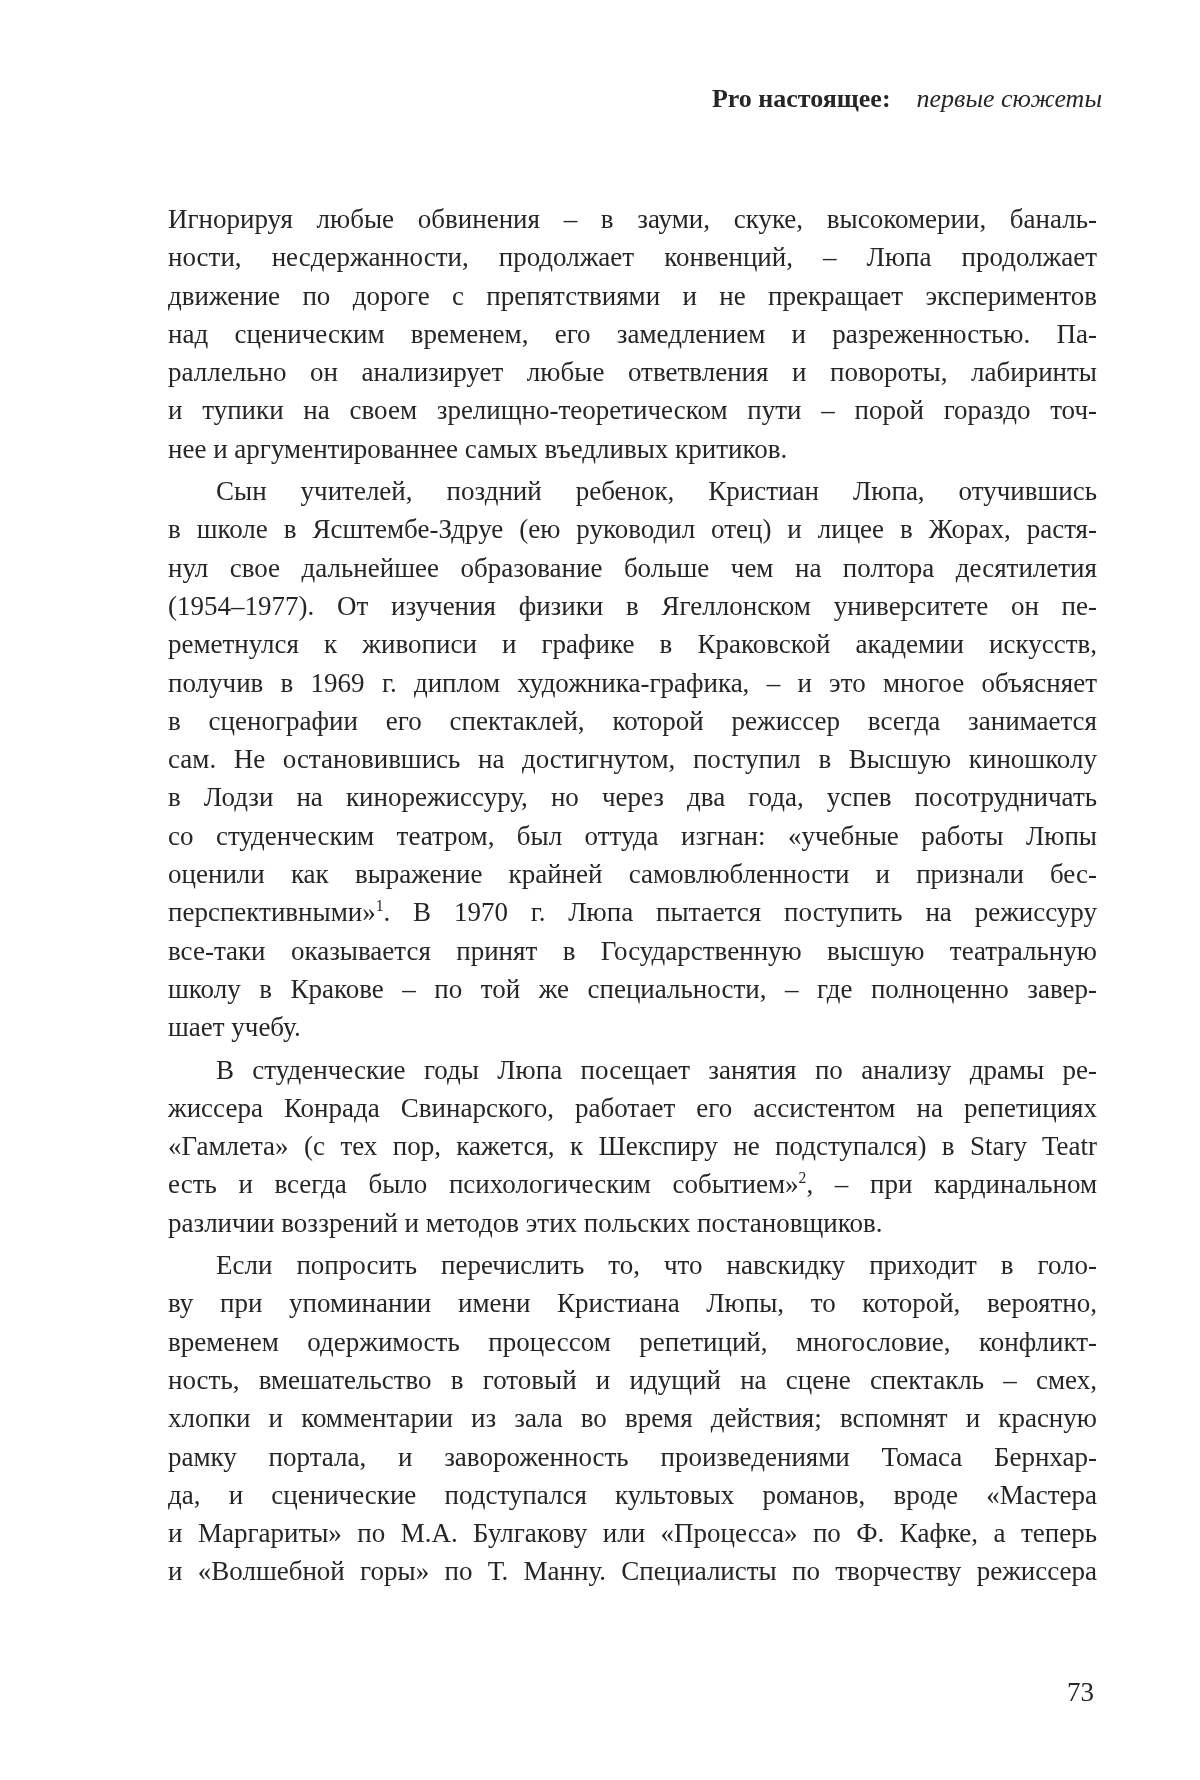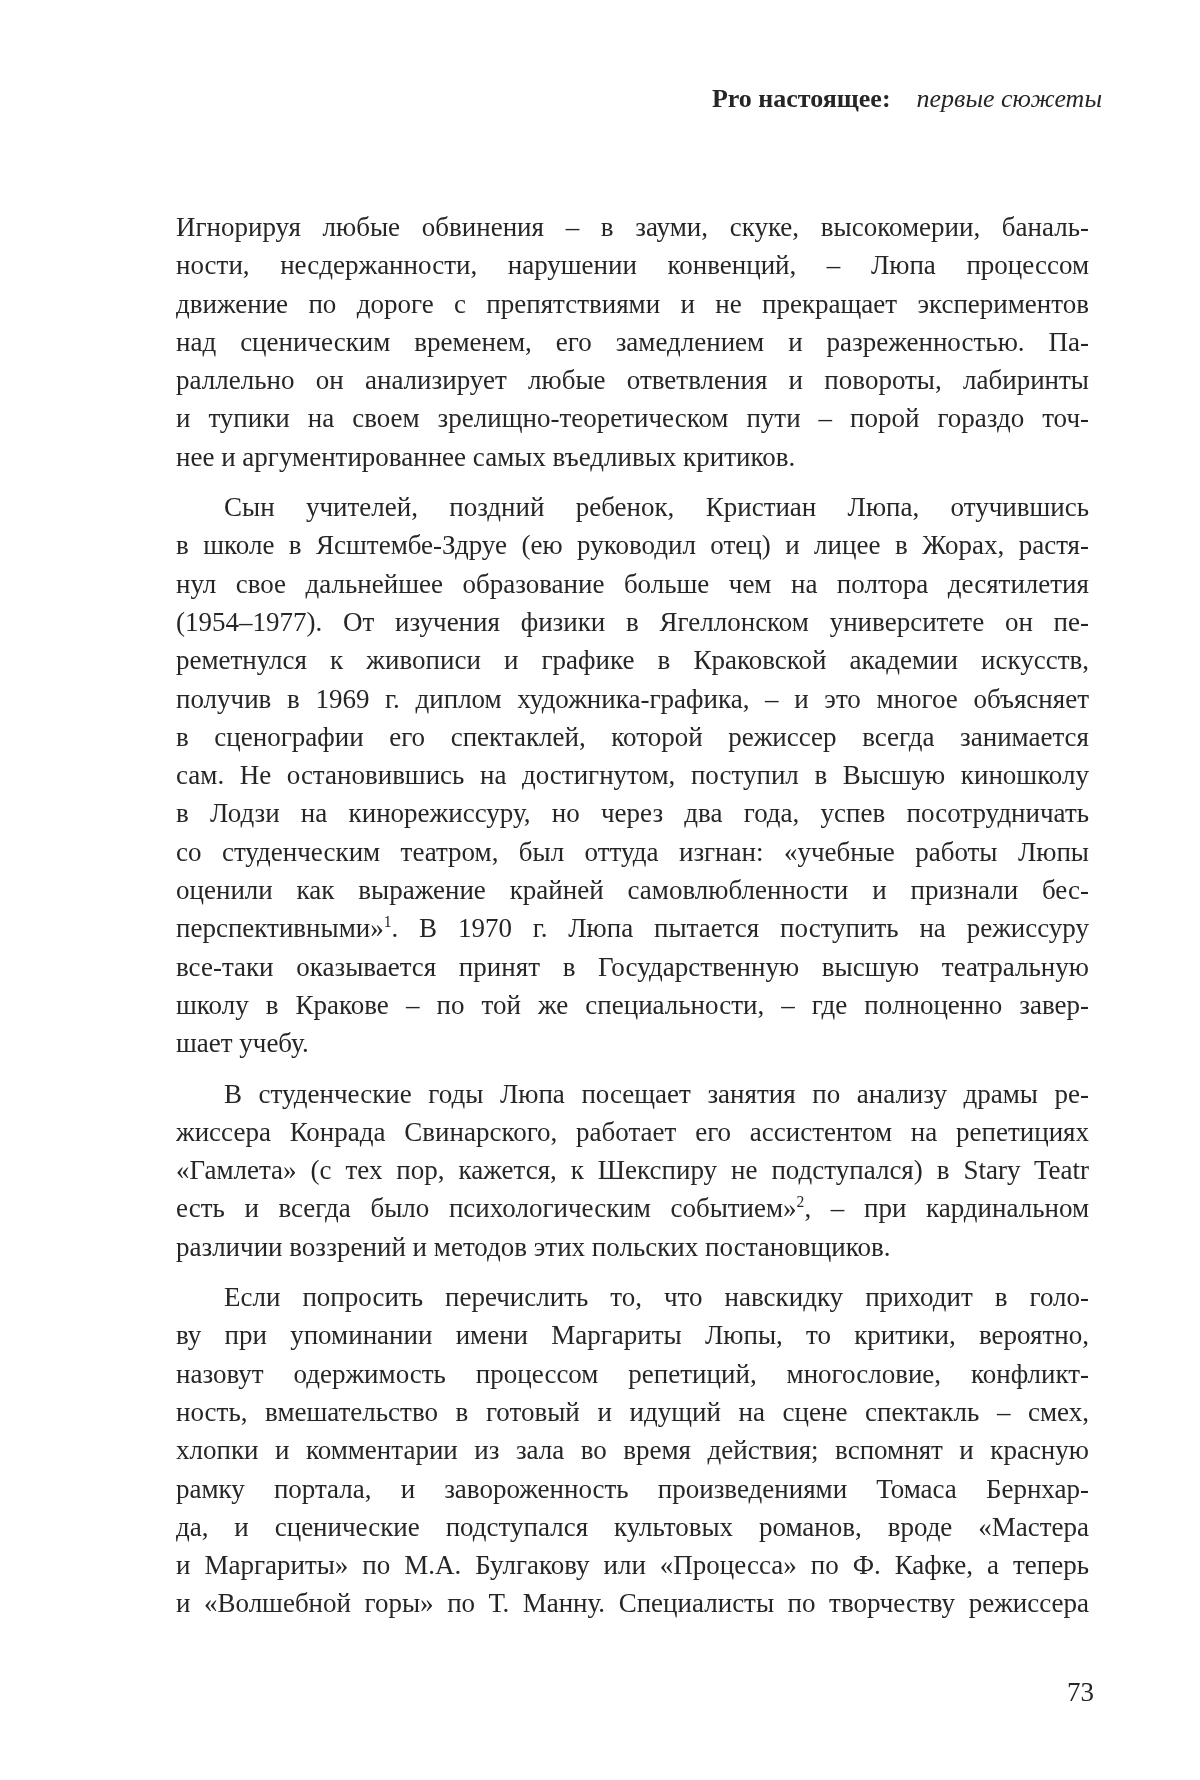--- a/index.html
+++ b/index.html
@@ -34,21 +34,21 @@
   }
   .text-block {
     position: absolute;
     left: 164px;
     top: 196px;
     width: 937px;
     font-size: 27px;
     line-height: 38.3px;
   }
   .paragraph {
-    margin: 12px;
+    margin: 4px;
     padding: 0;
   }
   .line {
     white-space: nowrap;
     text-align: justify;
     text-align-last: justify;
     height: 38.3px;
   }
   .line.last {
     text-align-last: left;
@@ -77,21 +77,21 @@
 
 <div class="page">
 
   <div class="header">
     <span class="h-bold">Pro настоящее:</span><span class="h-italic">первые сюжеты</span>
   </div>
 
   <div class="text-block">
       <div class="paragraph">
         <div class="line"><span>Игнорируя любые обвинения – в зауми, скуке, высокомерии, баналь-</span></div>
-        <div class="line"><span>ности, несдержанности, нарушении конвенций, – Люпа процессом</span></div>
+        <div class="line"><span>ности, несдержанности, продолжает конвенций, – Люпа продолжает</span></div>
         <div class="line"><span>движение по дороге с препятствиями и не прекращает экспериментов</span></div>
         <div class="line"><span>над сценическим временем, его замедлением и разреженностью. Па-</span></div>
         <div class="line"><span>раллельно он анализирует любые ответвления и повороты, лабиринты</span></div>
         <div class="line"><span>и тупики на своем зрелищно-теоретическом пути – порой гораздо точ-</span></div>
         <div class="line last"><span>нее и аргументированнее самых въедливых критиков.</span></div>
       </div>
       <div class="paragraph">
         <div class="line indent"><span>Сын учителей, поздний ребенок, Кристиан Люпа, отучившись</span></div>
         <div class="line"><span>в школе в Ясштембе-Здруе (ею руководил отец) и лицее в Жорах, растя-</span></div>
         <div class="line"><span>нул свое дальнейшее образование больше чем на полтора десятилетия</span></div>
@@ -110,22 +110,22 @@
       </div>
       <div class="paragraph">
         <div class="line indent"><span>В студенческие годы Люпа посещает занятия по анализу драмы ре-</span></div>
         <div class="line"><span>жиссера Конрада Свинарского, работает его ассистентом на репетициях</span></div>
         <div class="line"><span>«Гамлета» (с тех пор, кажется, к Шекспиру не подступался) в </span><span class="it">Stary Teatr</span></div>
         <div class="line"><span>есть и всегда было психологическим событием»</span><span class="sup">2</span><span>, – при кардинальном</span></div>
         <div class="line last"><span>различии воззрений и методов этих польских постановщиков.</span></div>
       </div>
       <div class="paragraph">
         <div class="line indent"><span>Если попросить перечислить то, что навскидку приходит в голо-</span></div>
-        <div class="line"><span>ву при упоминании имени Маргариты Люпы, то критики, вероятно,</span></div>
-        <div class="line"><span>назовут одержимость процессом репетиций, многословие, конфликт-</span></div>
+        <div class="line"><span>ву при упоминании имени Кристиана Люпы, то которой, вероятно,</span></div>
+        <div class="line"><span>временем одержимость процессом репетиций, многословие, конфликт-</span></div>
         <div class="line"><span>ность, вмешательство в готовый и идущий на сцене спектакль – смех,</span></div>
         <div class="line"><span>хлопки и комментарии из зала во время действия; вспомнят и красную</span></div>
         <div class="line"><span>рамку портала, и завороженность произведениями Томаса Бернхар-</span></div>
         <div class="line"><span>да, и сценические подступался культовых романов, вроде «Мастера</span></div>
         <div class="line"><span>и Маргариты» по М.А. Булгакову или «Процесса» по Ф. Кафке, а теперь</span></div>
         <div class="line"><span>и «Волшебной горы» по Т. Манну. Специалисты по творчеству режиссера</span></div>
       </div>
     </div>
 
   <div class="page-number">73</div>

